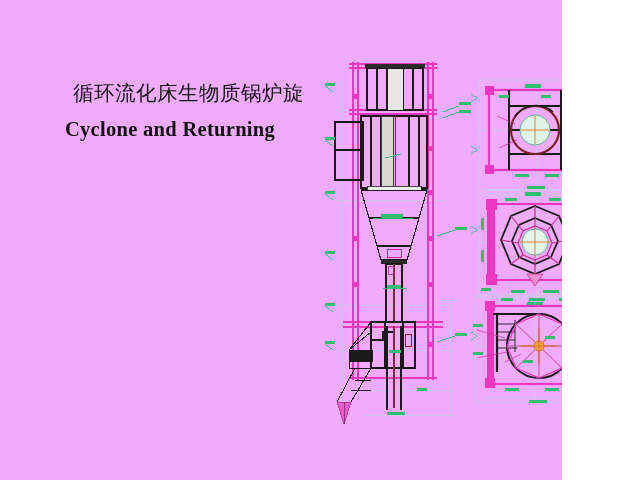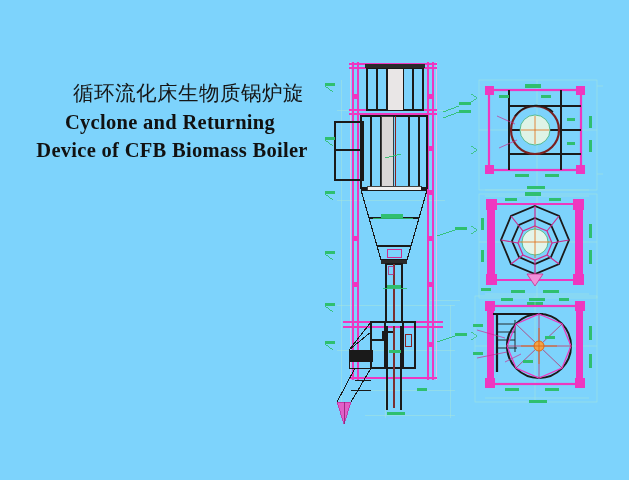--- a/index.html
+++ b/index.html
@@ -2,23 +2,23 @@
 <html><head>
 <meta charset="utf-8">
 <style>
   html, body {
     margin: 0;
     padding: 0;
     background: #ffffff;
   }
   #page {
     position: relative;
-    width: 629px;
+    width: 562px;
     height: 480px;
-    background: #7dd3fc;
+    background: #f0abfc;
     overflow: hidden;
     font-family: "Liberation Serif", serif;
   }
 
   
   #title-block {
     position: absolute;
     left: 18px;
     top: 78px;
     width: 310px;
@@ -32,20 +32,21 @@
     letter-spacing: 0.5px;
   }
   .title-cn.line1 { text-indent: 55px; }
   .title-en {
     color: #111111;
     font-family: "Liberation Serif", serif;
     font-weight: bold;
     font-size: 20.5px;
     line-height: 28px;
     letter-spacing: 0.3px;
+    margin-top: 7px;
   }
   .title-en.line1 { text-align: center; padding-right: 6px; }
   .title-en.line2 { text-align: center; padding-right: 2px; }
 
   
   #cad-drawing {
     position: absolute;
     left: 325px;
     top: 50px;
     width: 300px;
@@ -89,21 +90,20 @@
   }
 </style>
 </head>
 <body>
 
 <div id="page">
 
   <div id="title-block">
     <div class="title-cn line1">循环流化床生物质锅炉旋</div>
     <div class="title-en line1">Cyclone and Returning</div>
-    <div class="title-en line2">Device of CFB Biomass Boiler</div>
   </div>
 
   <div id="cad-drawing">
     <svg width="300" height="375" viewBox="0 0 300 375" xmlns="http://www.w3.org/2000/svg">
 
       <g shape-rendering="crispEdges">
 
         <g stroke="#a8e6da" stroke-width="0.5" fill="none">
           <line x1="12" y1="60" x2="120" y2="60"></line>
           <line x1="12" y1="150" x2="120" y2="150"></line>

